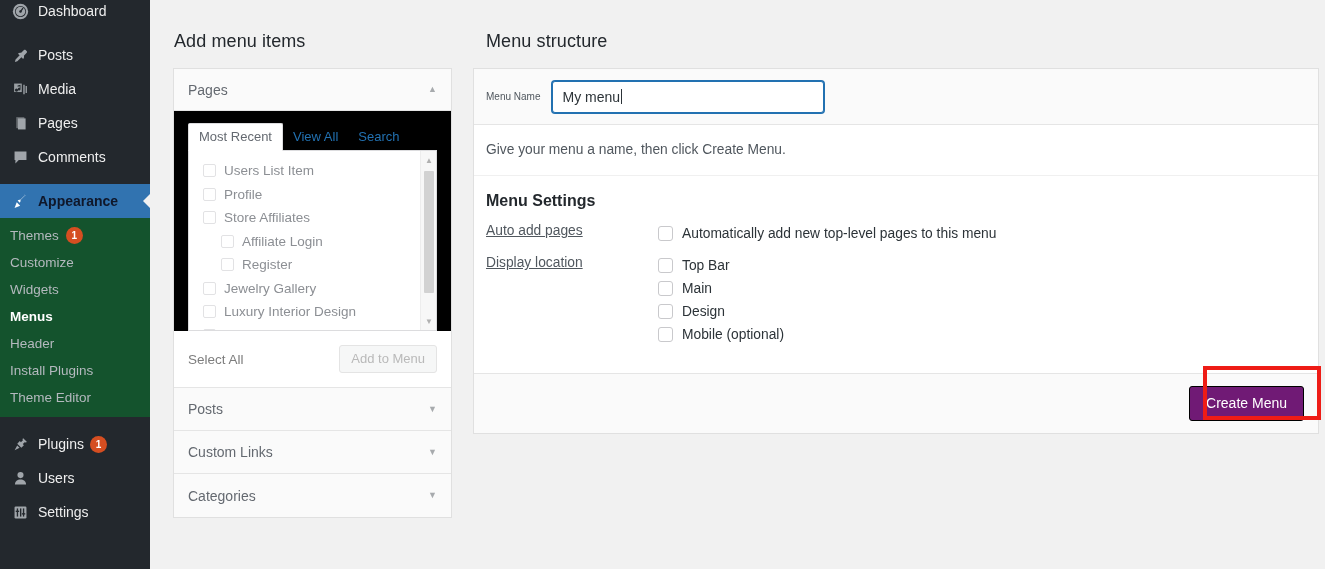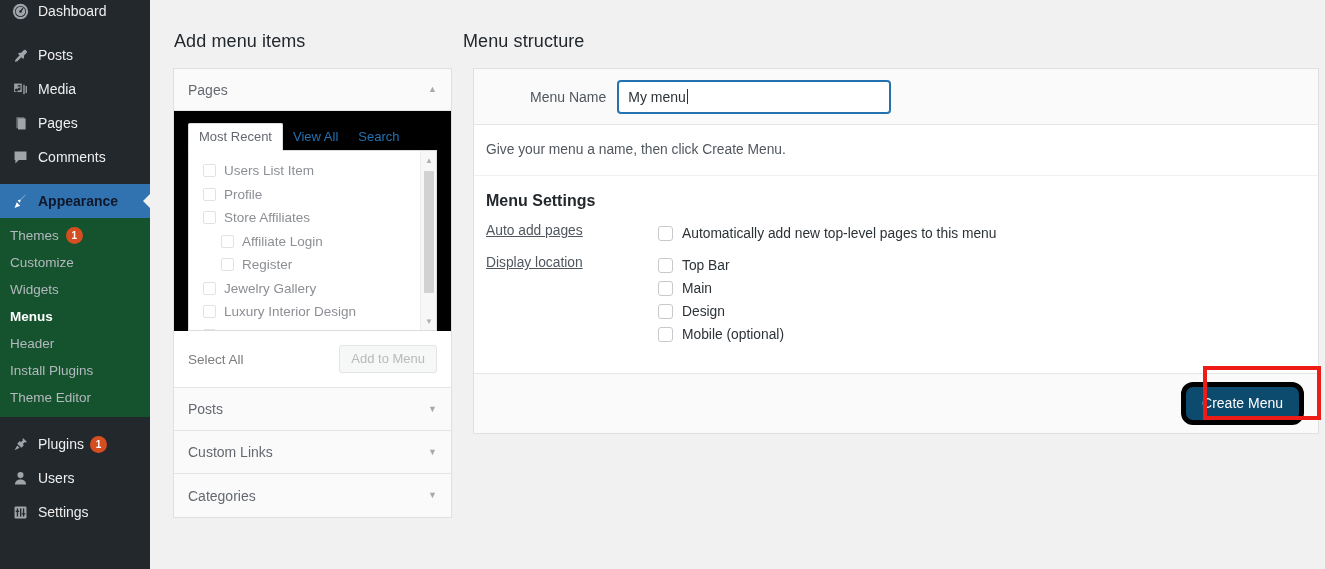--- a/index.html
+++ b/index.html
@@ -82,21 +82,21 @@
   #content { position: absolute; left: 150px; top: 0; width: 1175px; height: 569px; background: #f1f1f1; }
 
   .col-heading {
     position: absolute;
     font-size: 18px;
     color: #23282d;
     font-weight: normal;
     letter-spacing: .1px;
   }
   #h-add { left: 24px; top: 31px; }
-  #h-struct { left: 313px; top: 31px; text-align: right; }
+  #h-struct { left: 336px; top: 31px; text-align: right; }
 
   
   #addpanel {
     position: absolute;
     left: 23px; top: 68px;
     width: 279px;
     background: #fff;
     border: 1px solid #e0e0e0;
     box-sizing: border-box;
   }
@@ -221,23 +221,22 @@
   }
   .name-row {
     display: flex; align-items: center;
     height: 56px;
     padding: 0 12px;
     background: #fafafa;
     border-bottom: 1px solid #e5e5e5;
     box-sizing: border-box;
   }
   .name-label {
-    font-size: 14px; color: #50575e;
+    font-size: 10px; color: #50575e;
     margin-right: 12px;
-    margin-left: 44px;
   }
   .name-input {
     width: 272px; height: 32px;
     border: 1px solid #2271b1;
     box-shadow: 0 0 0 1px #2271b1;
     border-radius: 3px;
     background: #fff;
     display: flex; align-items: center;
     padding: 0 9px;
     font-size: 14px;
@@ -296,25 +295,25 @@
     border-top: 1px solid #e5e5e5;
     background: #fafafa;
     height: 60px;
     display: flex;
     align-items: center;
     justify-content: flex-end;
     padding-right: 14px;
     box-sizing: border-box;
   }
   .btn-primary {
-    background: #0c4a6e;
-    border: 5px solid #000000;
+    background: #701a75;
+    border: 1px solid #000000;
     color: #fff;
     font-size: 14px;
-    border-radius: 12px;
+    border-radius: 3px;
     padding: 8px 16px;
     line-height: 17px;
   }
   
   #annot {
     position: absolute;
     left: 1053px; top: 366px;
     width: 118px; height: 54px;
     border: 4px solid #ee1c16;
     box-sizing: border-box;

